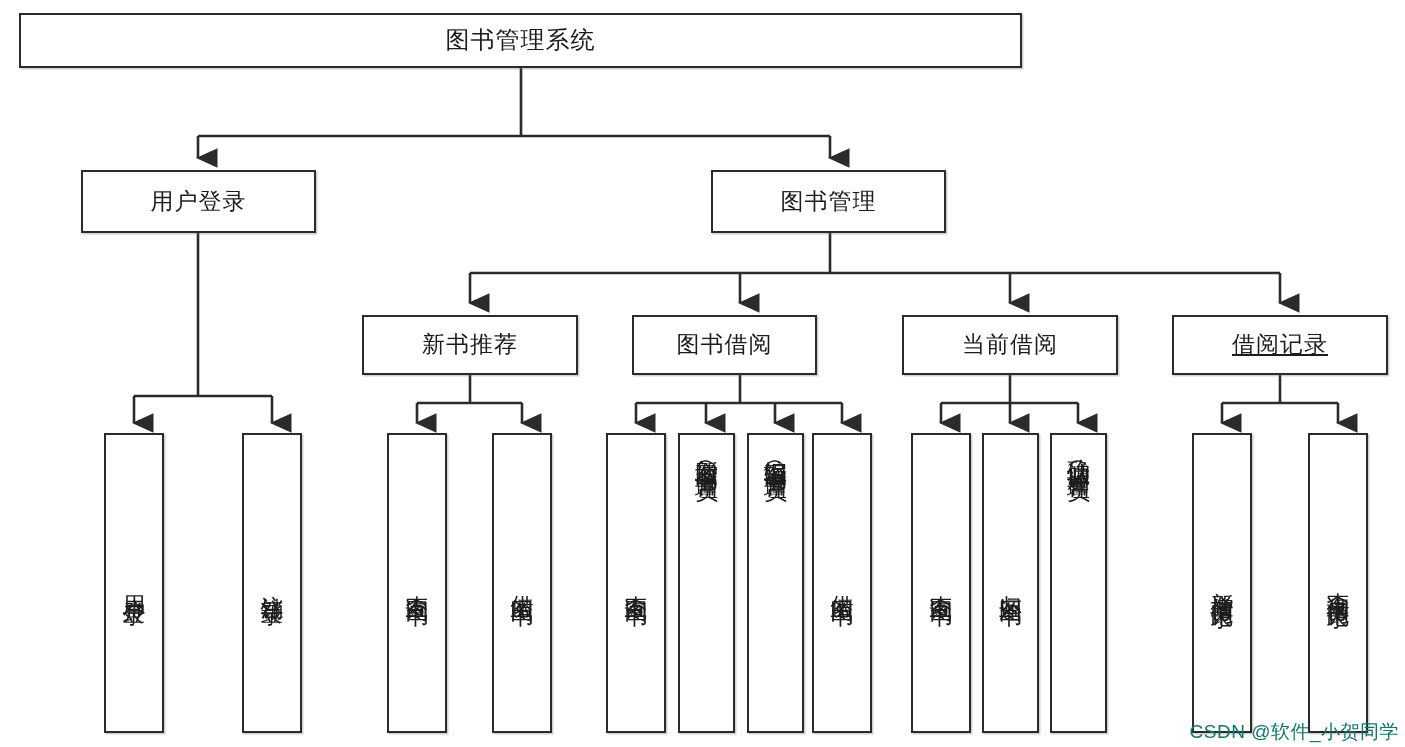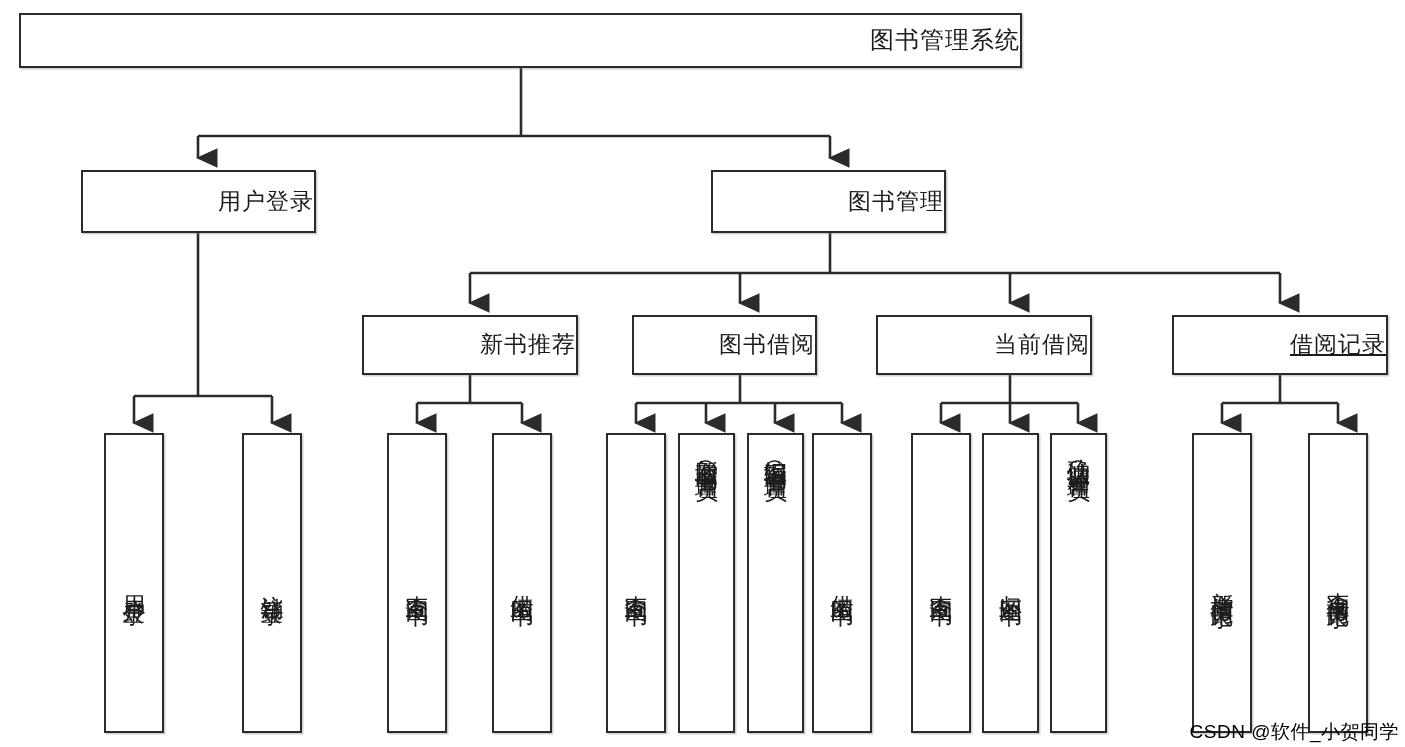--- a/index.html
+++ b/index.html
@@ -25,21 +25,21 @@
     height: 747px;
     pointer-events: none;
   }
   .node {
     position: absolute;
     box-sizing: border-box;
     border: 2.5px solid #2b2b2b;
     background: #ffffff;
     display: flex;
     align-items: center;
-    justify-content: flex-end;
+    justify-content: center;
     color: #1c1c1c;
     box-shadow: 1.5px 1.5px 0 rgba(120,120,120,0.35);
   }
   .node.h {
     font-size: 23px;
     line-height: 1.1;
     letter-spacing: 1px;
     white-space: nowrap;
   }
   .node.root {
@@ -59,21 +59,21 @@
   }
   .node.v.mid {
     justify-content: center;
     padding-top: 0;
   }
   .watermark {
     position: absolute;
     right: 6px;
     bottom: 2px;
     font-size: 19px;
-    color: #000000;
+    color: #0f766e;
     white-space: nowrap;
     letter-spacing: 0.5px;
   }
 </style>
 </head>
 <body>
 
 <div id="canvas">
 
   <svg class="wires" viewBox="0 0 1405 747" xmlns="http://www.w3.org/2000/svg">
@@ -136,21 +136,21 @@
   <div class="node h" style="left:711px; top:170px; width:235px; height:63px;">
     <span>图书管理</span>
   </div>
 
   <div class="node h" style="left:362px; top:315px; width:216px; height:60px;">
     <span>新书推荐</span>
   </div>
   <div class="node h" style="left:632px; top:315px; width:185px; height:60px;">
     <span>图书借阅</span>
   </div>
-  <div class="node h" style="left:876px; top:315px; width:216px; height:60px;">
+  <div class="node h" style="left:902px; top:315px; width:216px; height:60px;">
     <span>当前借阅</span>
   </div>
   <div class="node h" style="left:1172px; top:315px; width:216px; height:60px;text-decoration:underline;">
     <span>借阅记录</span>
   </div>
 
   <div class="node v mid" style="left:104px; top:433px; width:60px; height:300px;">
     <span>用户登录</span>
   </div>
   <div class="node v mid" style="left:242px; top:433px; width:60px; height:300px;">

